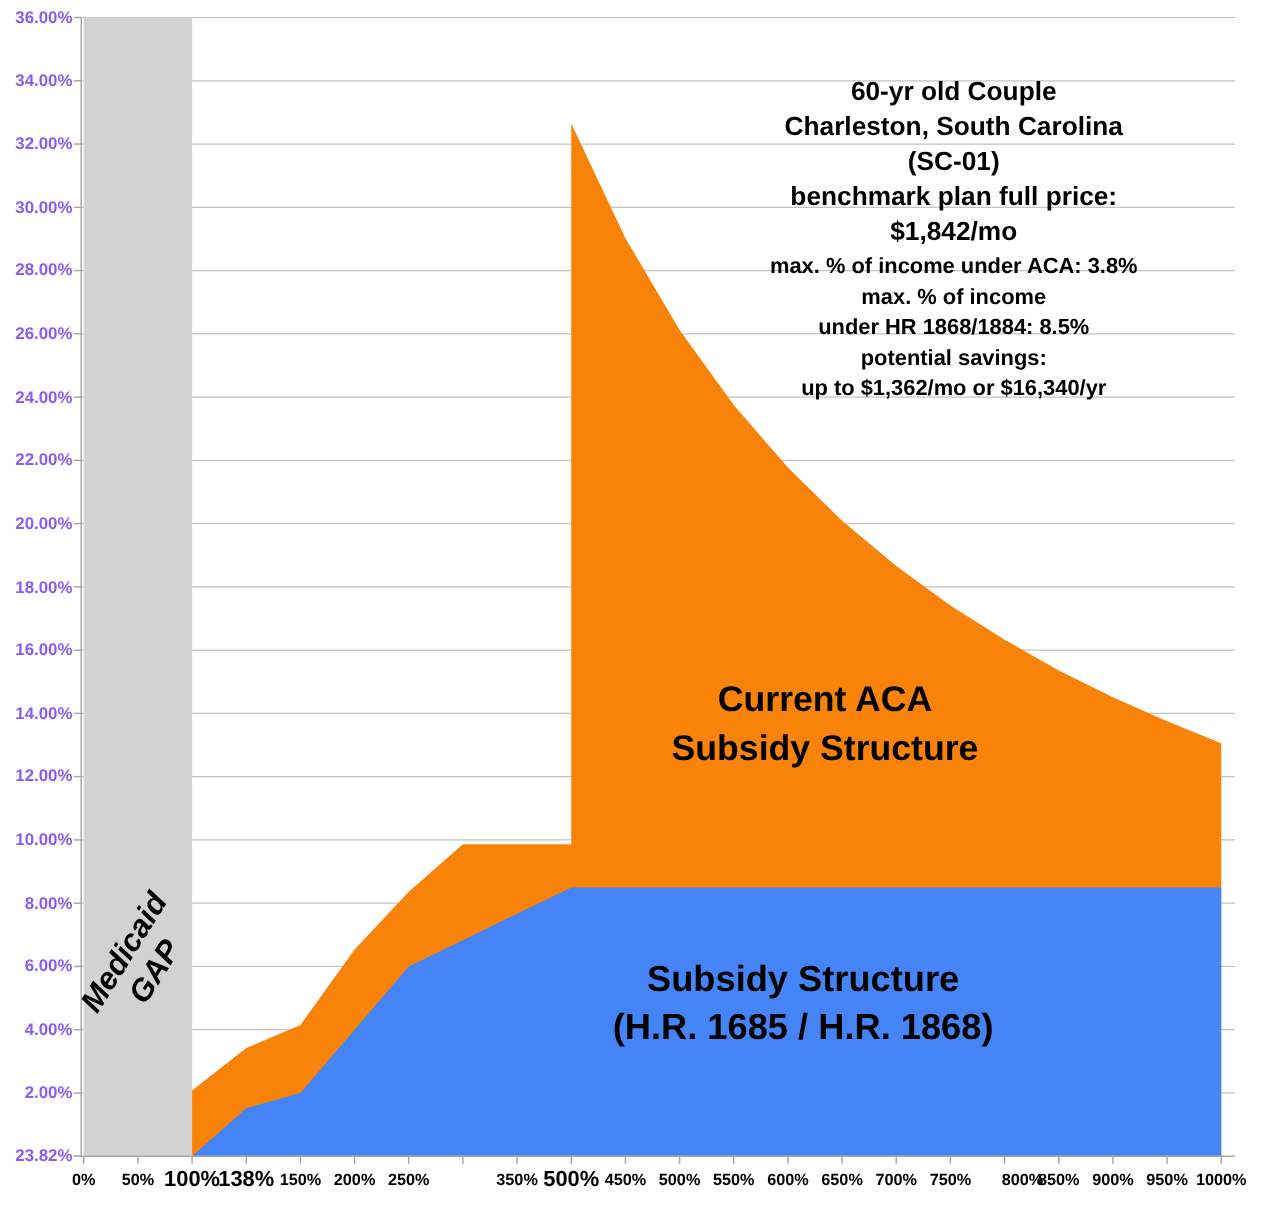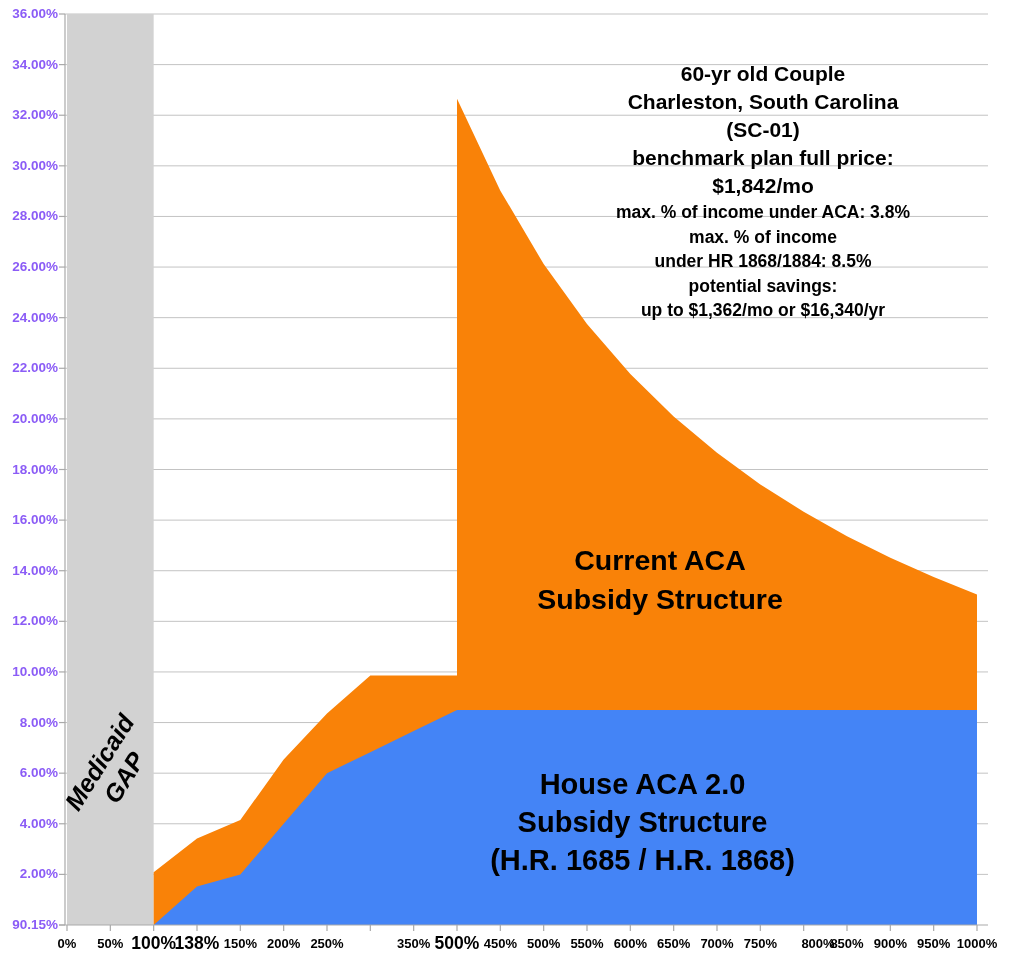--- a/index.html
+++ b/index.html
@@ -108,21 +108,21 @@
       <div class="ylab" style="top: 410.889px;">20.00%</div>
       <div class="ylab" style="top: 461.5px;">18.00%</div>
       <div class="ylab" style="top: 512.111px;">16.00%</div>
       <div class="ylab" style="top: 562.722px;">14.00%</div>
       <div class="ylab" style="top: 613.333px;">12.00%</div>
       <div class="ylab" style="top: 663.944px;">10.00%</div>
       <div class="ylab" style="top: 714.556px;">8.00%</div>
       <div class="ylab" style="top: 765.167px;">6.00%</div>
       <div class="ylab" style="top: 815.778px;">4.00%</div>
       <div class="ylab" style="top: 866.389px;">2.00%</div>
-      <div class="ylab" style="top: 917px;">90.15%</div>
+      <div class="ylab" style="top: 917px;">23.82%</div>
     </div>
   <div class="xlabels" id="x-labels">
       <div class="xlab" style="left: 35px;">0%</div>
       <div class="xlab" style="left: 78.3333px;">50%</div>
       <div class="xlab em" style="left: 121.667px;">100%</div>
       <div class="xlab em" style="left: 165px;">138%</div>
       <div class="xlab" style="left: 208.333px;">150%</div>
       <div class="xlab" style="left: 251.667px;">200%</div>
       <div class="xlab" style="left: 295px;">250%</div>
       <div class="xlab" style="left: 338.333px; margin-top: 48px;">300%</div>
@@ -159,18 +159,17 @@
     <div class="a-small">potential savings:</div>
     <div class="a-small">up to $1,362/mo or $16,340/yr</div>
   </div>
 
   <div class="aca-label">
     <div>Current ACA</div>
     <div>Subsidy Structure</div>
   </div>
 
   <div class="house-label">
-    <div>House ACA 2.0</div>
     <div>Subsidy Structure</div>
     <div>(H.R. 1685 / H.R. 1868)</div>
   </div>
 
 </div>
 
 </body></html>

